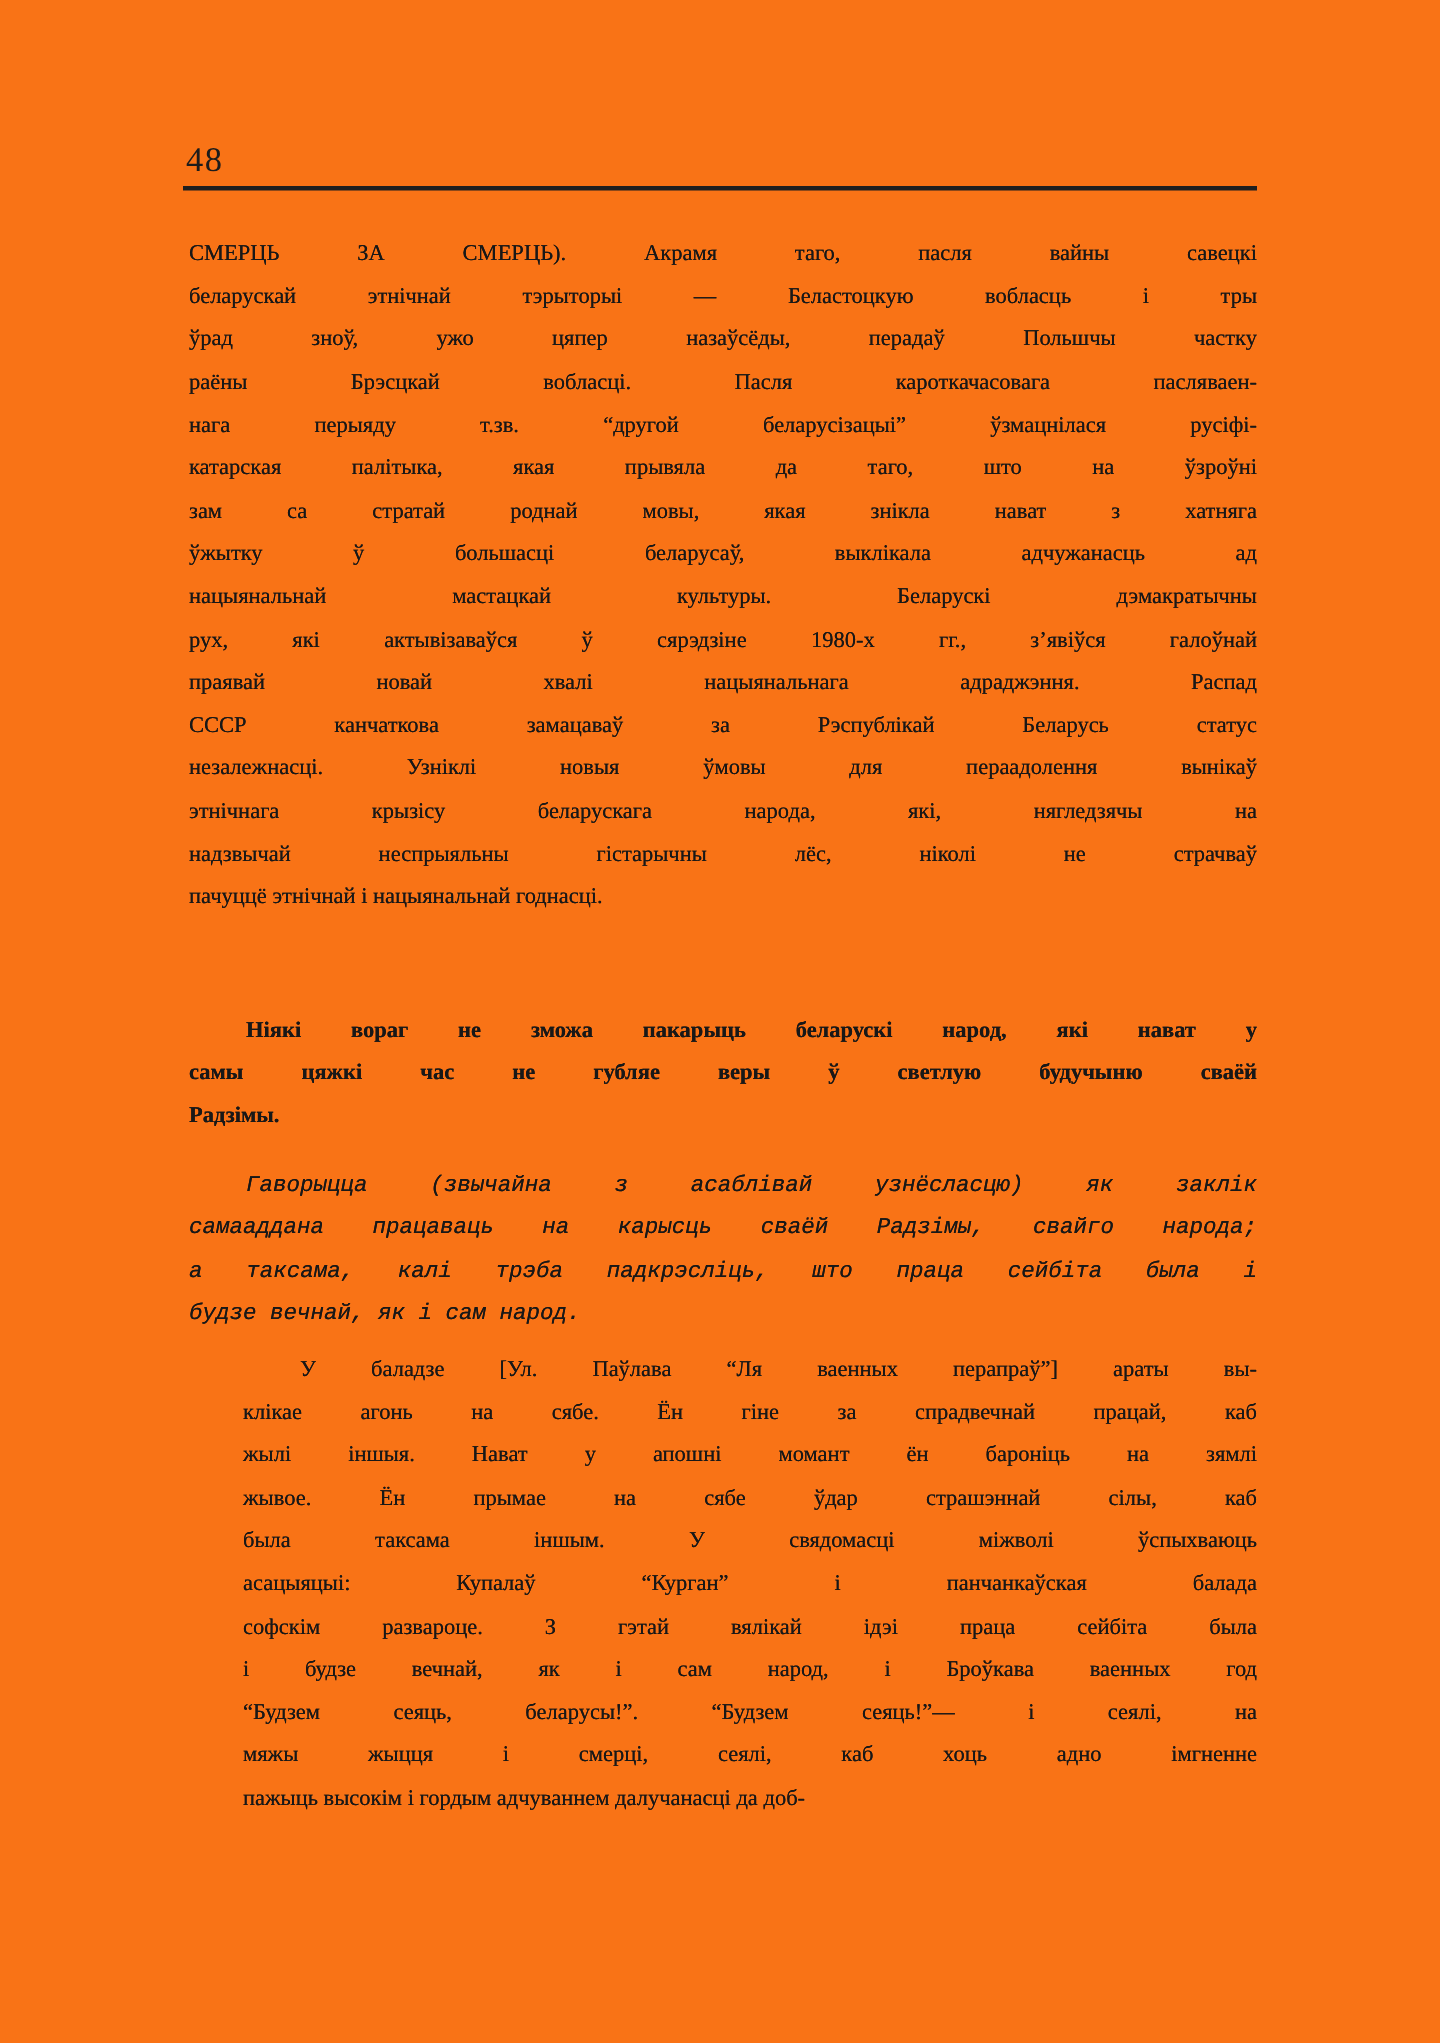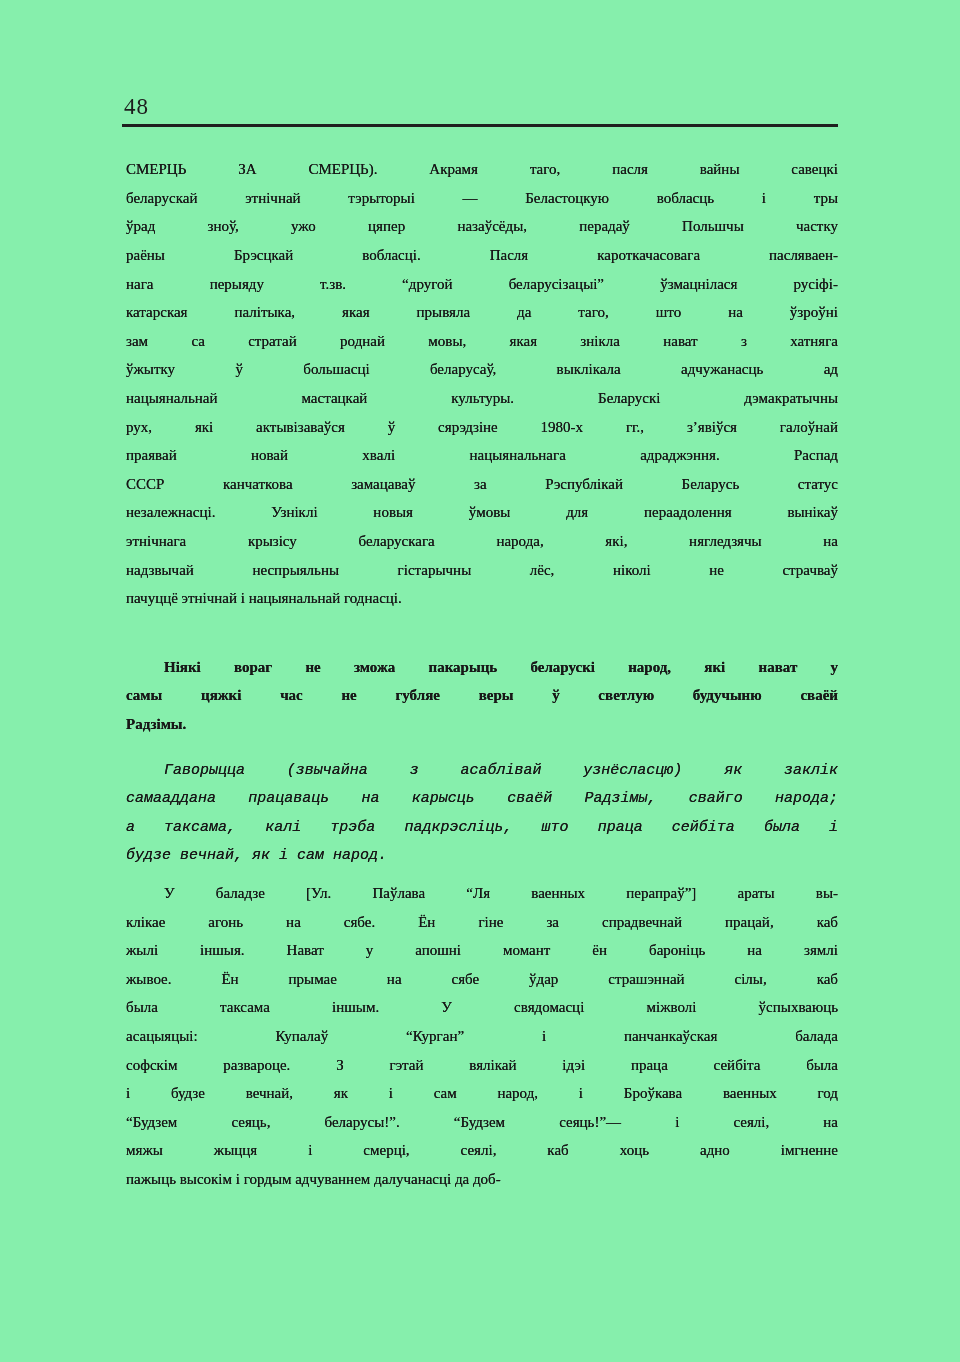--- a/index.html
+++ b/index.html
@@ -9,21 +9,21 @@
   body {
     width: 960px;
     height: 1362px;
     background: #fbfbf9;
     overflow: hidden;
   }
   .page {
     position: relative;
     width: 960px;
     height: 1362px;
-    background: #86efac;
+    background: #f97316;
     font-family: "Liberation Serif", "DejaVu Serif", serif;
     color: #181818;
   }
   .page-header {
     padding: 94px 0 0 124px;
   }
   .page-number {
     font-size: 23px;
     line-height: 1.1;
     letter-spacing: 1px;
@@ -53,23 +53,23 @@
   }
   .para.indent .line.first {
     text-indent: 38px;
   }
   .para.bold {
     font-weight: bold;
   }
   .para.italic {
     font-style: italic;
   }
-  .text-block .para:nth-child(2) { margin-top: 40px; }
+  .text-block .para:nth-child(2) { margin-top: 60px; }
   .text-block .para:nth-child(3) { margin-top: 18px; font-family: Liberation Mono, monospace; }
-  .text-block .para:nth-child(4) { margin-top: 8px; }
+  .text-block .para:nth-child(4) { margin-top: 8px; margin-left: 36px; }
 </style>
 </head>
 <body>
 
 <div class="page">
   <header class="page-header">
     <div class="page-number">48</div>
     <div class="header-rule"></div>
   </header>
   <main class="text-block">

